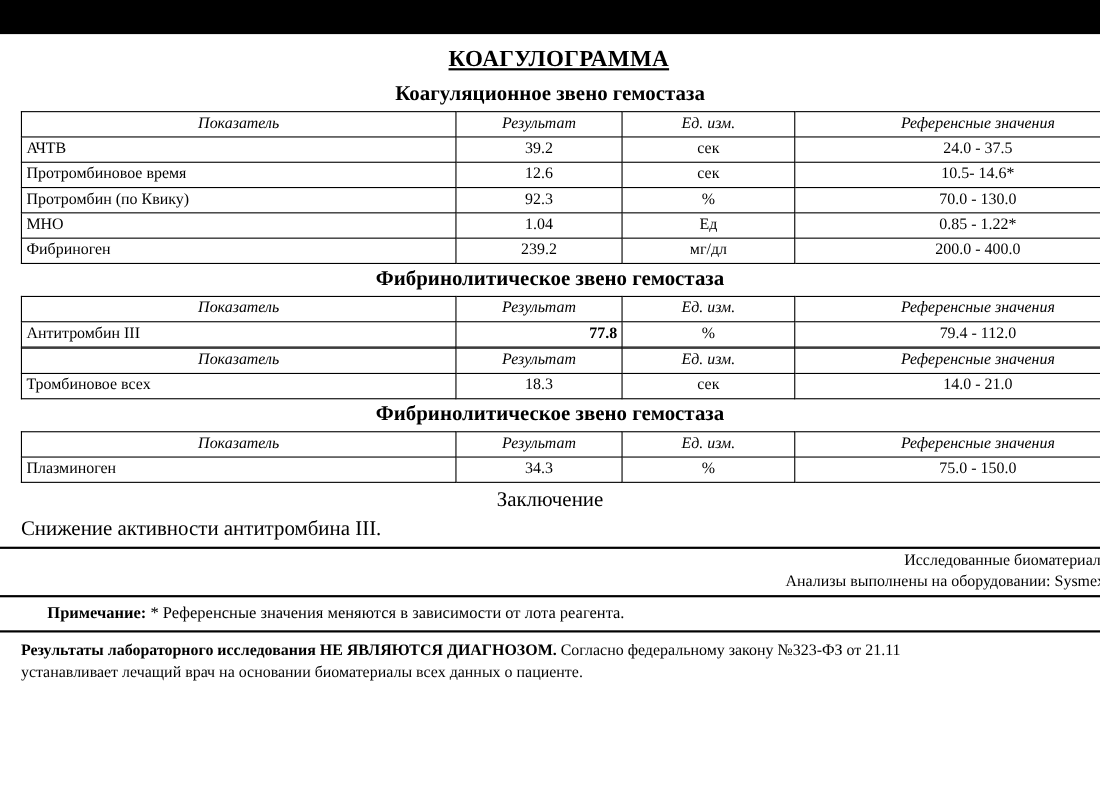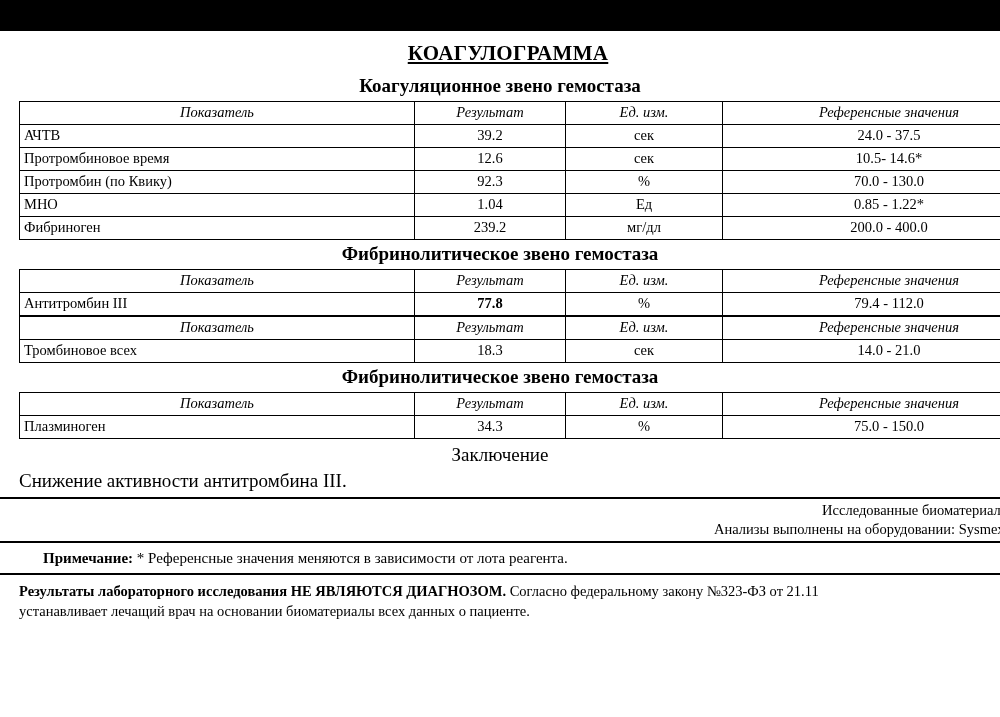--- a/index.html
+++ b/index.html
@@ -65,21 +65,21 @@
   }
   table.lab tr.head td {
     font-style: italic;
     text-align: center;
   }
   .c-name   { width: 386px; text-align: left; }
   .c-result { width: 142px; text-align: center; }
   .c-unit   { width: 148px; text-align: center; }
   .c-ref    { width: 324px; text-align: center; }
 
-  td.abnormal { font-weight: bold; }
+  td.abnormal { font-weight: bold; text-align: right; }
 
   .concl-heading {
     text-align: center;
     font-size: 19px;
     font-weight: normal;
     margin: 0;
     padding: 5px 0 4px 0;
   }
   .concl-text {
     font-size: 19px;

